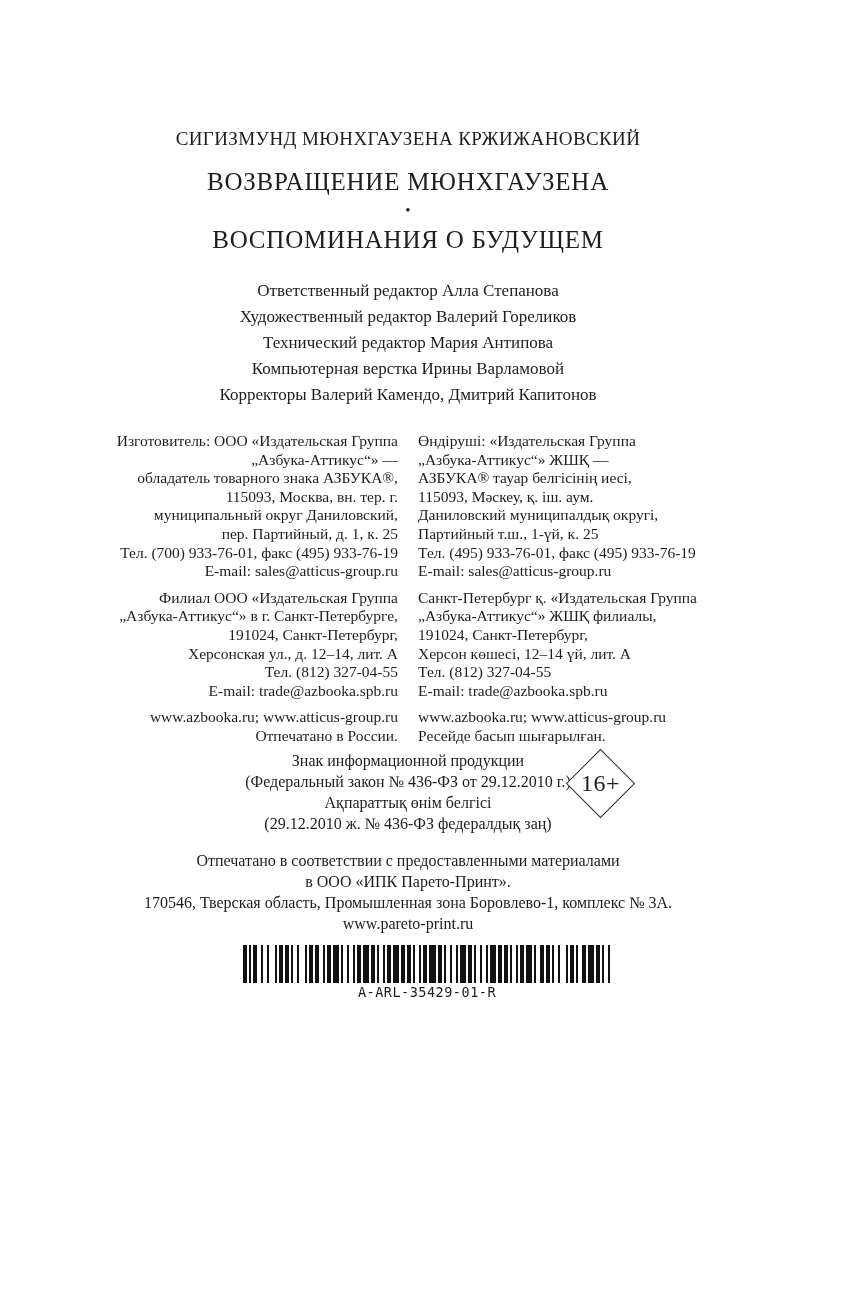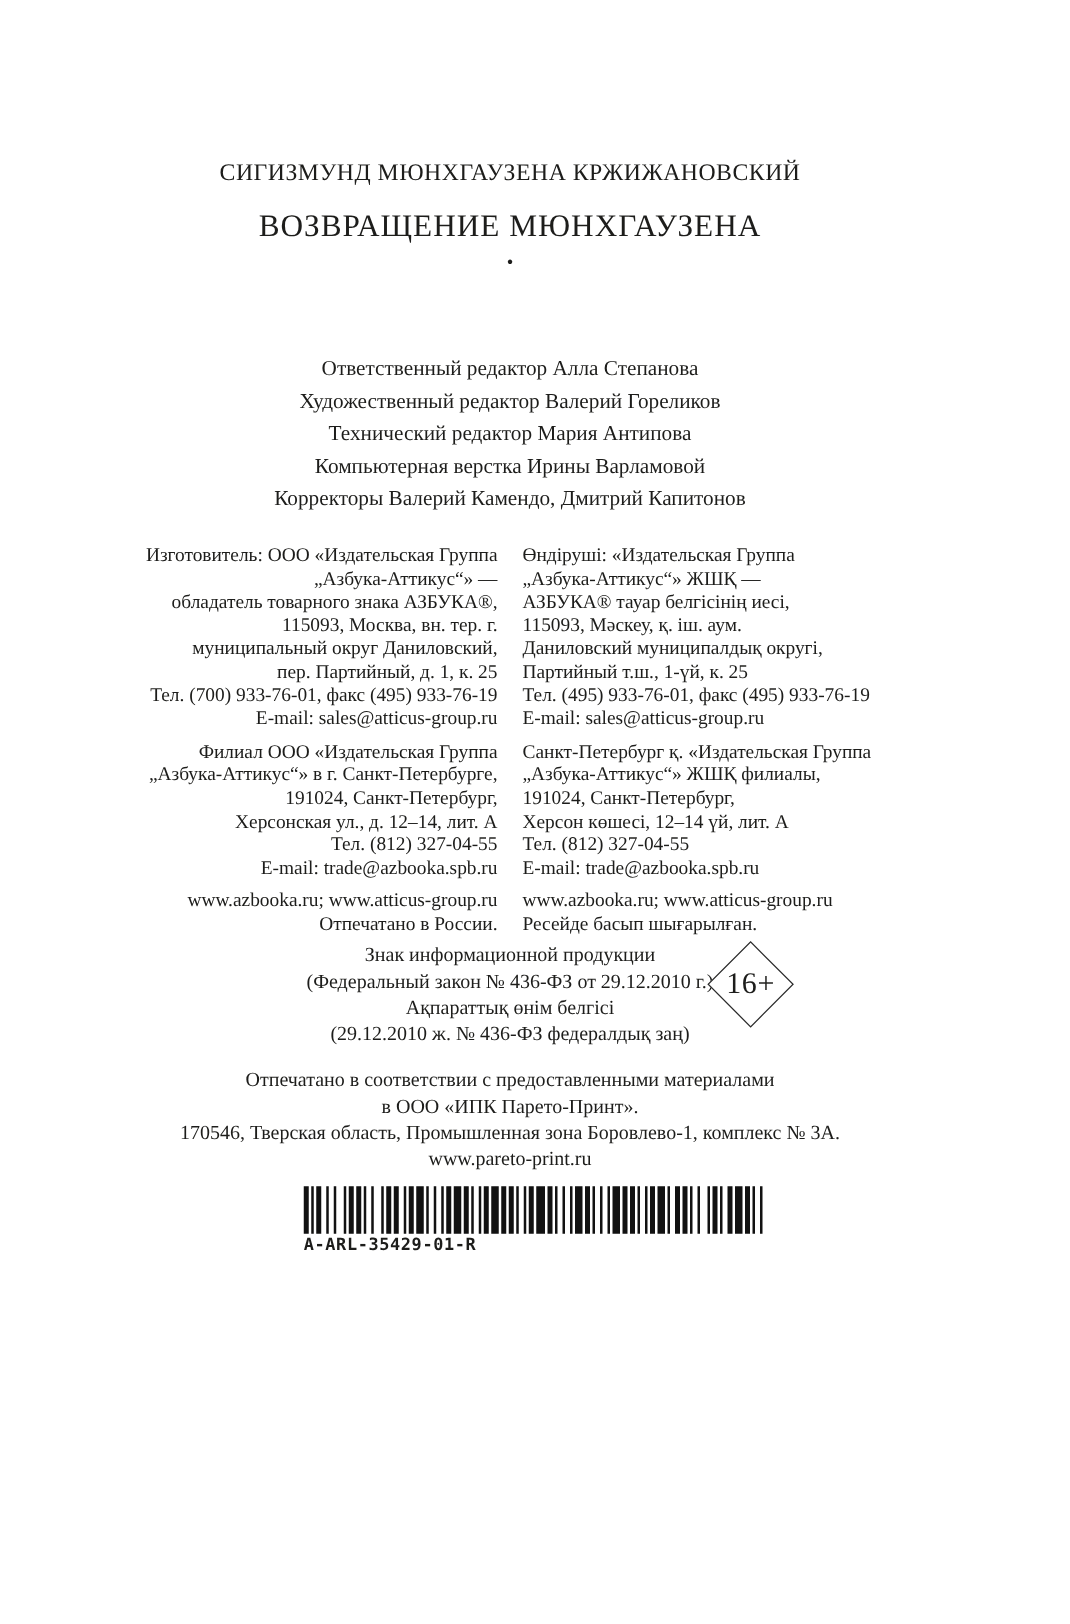--- a/index.html
+++ b/index.html
@@ -41,21 +41,21 @@
   }
   .title-bullet {
     margin-top: 7px;
     font-size: 15px;
     line-height: 15px;
   }
   .book-title-2 {
     margin-top: 7px;
   }
   .staff-block {
-    margin-top: 64px;
+    margin-top: 24px;
     font-size: 17px;
     line-height: 26px;
   }
   .print-info-block {
     margin-top: 15px;
     font-size: 16.5px;
     line-height: 22px;
   }
   .imprint-cols {
     margin-top: 24px;
@@ -110,37 +110,38 @@
     margin-left: 165px;
   }
   .barcode-bars {
     display: flex;
     height: 38px;
     width: 100%;
   }
   .barcode-bars div { height: 100%; }
   .barcode-caption {
     margin-top: 1px;
-    text-align: left;
+    text-align: center;
     font-family: "DejaVu Sans Mono", monospace;
     font-size: 13.5px;
-    font-weight: bold;
+    font-weight: normal;
     letter-spacing: 0.5px;
   }
 </style>
 </head>
 <body>
 
 <div class="content">
 
 
   <div class="center author-line">СИГИЗМУНД МЮНХГАУЗЕНА КРЖИЖАНОВСКИЙ</div>
 
   <div class="center book-title">ВОЗВРАЩЕНИЕ МЮНХГАУЗЕНА</div>
   <div class="center title-bullet">•</div>
+  <div class="center book-title book-title-2">ВОСПОМИНАНИЯ О БУДУЩЕМ</div>
 
   <div class="center staff-block lines">Ответственный редактор Алла Степанова
 Художественный редактор Валерий Гореликов
 Технический редактор Мария Антипова
 Компьютерная верстка Ирины Варламовой
 Корректоры Валерий Камендо, Дмитрий Капитонов</div>
 
 
   <div class="imprint-cols">
     <div class="col-left">

